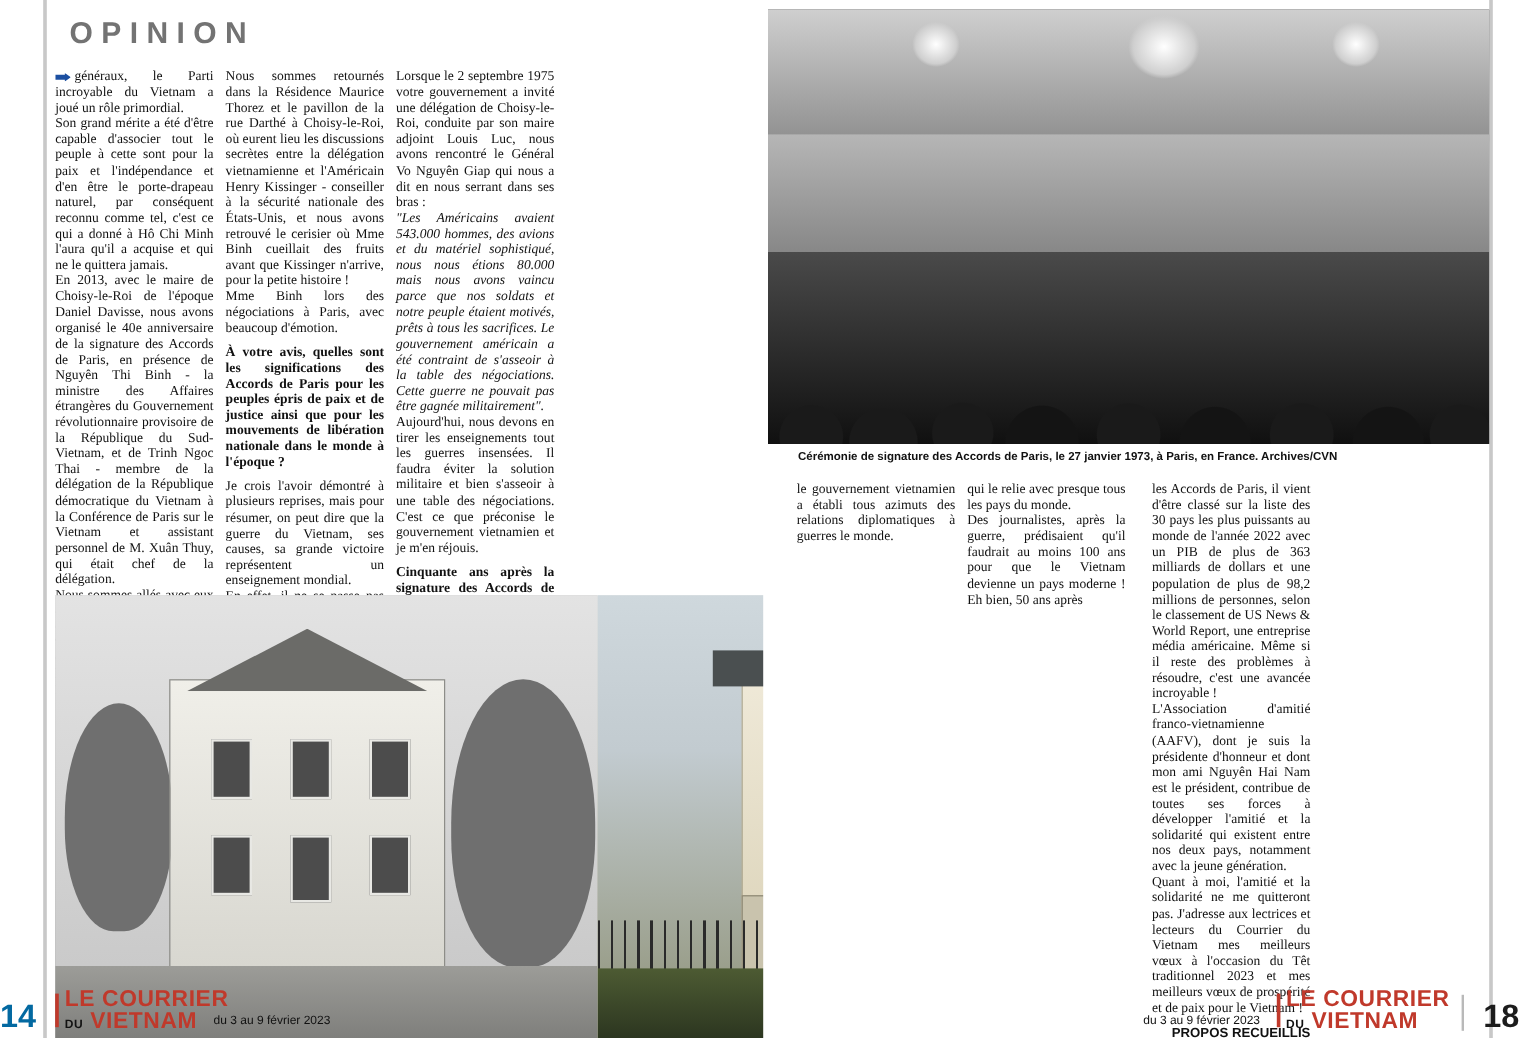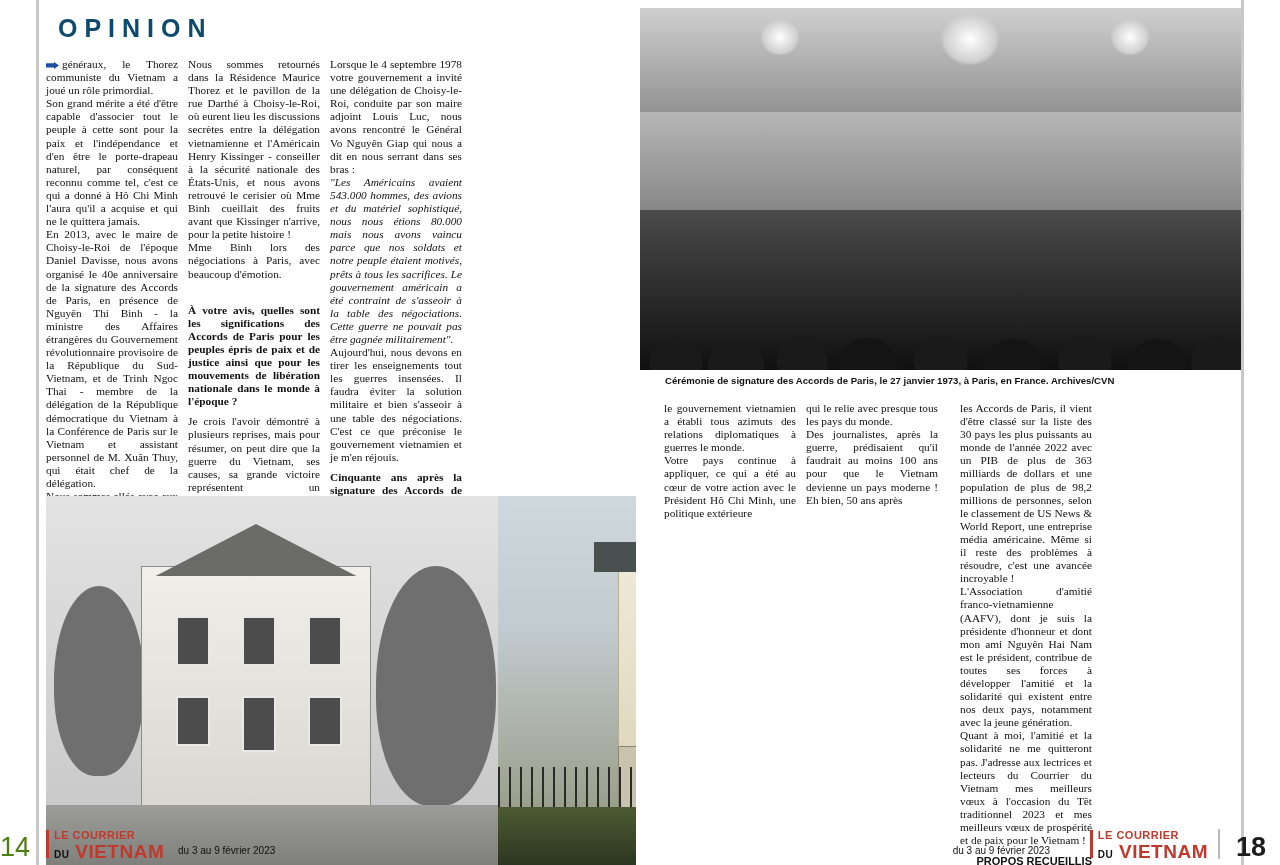--- a/index.html
+++ b/index.html
@@ -14,21 +14,21 @@
   .page { position:absolute; inset:0; background:#fff; }
 
   
   .left-page { position:absolute; left:0; top:0; width:636px; height:865px; background:#fff; }
   .left-rule { position:absolute; left:36px; top:0; width:3px; height:865px; background:#c8c8c8; }
 
   .opinion-head {
     position:absolute; left:58px; top:14px;
     font-family:"Liberation Sans", sans-serif;
     font-weight:bold; font-size:25px; letter-spacing:7px;
-    color:#0c4a6e;
+    color:#737373;
   }
 
   .cols-left { position:absolute; left:46px; top:58px; width:580px; }
 
   .col { float:left; font-size:11.3px; line-height:1.16; text-align:justify; color:#111; }
   .col p { margin:0 0 0 0; text-indent:0; }
   .col p + p { margin-top:0px; }
 
   .c1 { width:132px; margin-right:10px; }
   .c2 { width:132px; margin-right:10px; }
@@ -164,28 +164,28 @@
   .r3 { width:132px; margin-right:10px; }
 
   .signoff {
     font-family:"Liberation Sans", sans-serif;
     font-weight:bold; font-size:11px; text-align:right; line-height:1.2;
     margin-top:8px; color:#111;
   }
   .folio-left {
     position:absolute; left:0; bottom:2px;
     font-family:"Liberation Sans", sans-serif;
-    font-weight:normal; font-size:27px; color:#4d7c0f;
+    font-weight:bold; font-size:27px; color:#0369a1;
   }
   .logo-left { position:absolute; left:46px; bottom:4px; }
   .logo {
     font-family:"Liberation Sans", sans-serif; font-weight:bold;
     line-height:1; color:#c0392b;
   }
-  .logo .l1 { font-size:11px; letter-spacing:0.5px; }
+  .logo .l1 { font-size:19px; letter-spacing:0.5px; }
   .logo .l2 { font-size:19px; letter-spacing:0.5px;margin-top:19px; }
   .logo .l2 .du { font-size:10px; color:#111; }
   .logo-red-bar { display:inline-block; width:3px; height:28px; background:#c0392b; }
   .issue-date-left {
     position:absolute; left:178px; bottom:9px;
     font-family:"Liberation Sans", sans-serif;
     font-size:10px; color:#111;
   }
   .issue-date-right {
     position:absolute; right:230px; bottom:9px;
@@ -207,40 +207,40 @@
 <div class="page">
 
   <div class="left-page">
     <div class="left-rule"></div>
 
     <div class="opinion-head">OPINION</div>
 
     <div class="cols-left">
 
       <div class="col c1">
-        <p class="arrow-line">généraux, le Thorez communiste du Vietnam a joué un rôle primordial.</p>
+        <p class="arrow-line">généraux, le Parti incroyable du Vietnam a joué un rôle primordial.</p>
         <p>Son grand mérite a été d'être capable d'associer tout le peuple à cette sont pour la paix et l'indépendance et d'en être le porte-drapeau naturel, par conséquent reconnu comme tel, c'est ce qui a donné à Hô Chi Minh l'aura qu'il a acquise et qui ne le quittera jamais.</p>
         <p>En 2013, avec le maire de Choisy-le-Roi de l'époque Daniel Davisse, nous avons organisé le 40e anniversaire de la signature des Accords de Paris, en présence de Nguyên Thi Binh - la ministre des Affaires étrangères du Gouvernement révolutionnaire provisoire de la République du Sud-Vietnam, et de Trinh Ngoc Thai - membre de la délégation de la République démocratique du Vietnam à la Conférence de Paris sur le Vietnam et assistant personnel de M. Xuân Thuy, qui était chef de la délégation.</p>
         <p>Nous sommes allés avec eux à Verrières-le-Buisson (une commune française située à 9 km au sud-ouest de Paris, dans le département de l'Essonne, en région Île-de-France) où résida</p>
       </div>
 
       <div class="col c2">
         <p>Nous sommes retournés dans la Résidence Maurice Thorez et le pavillon de la rue Darthé à Choisy-le-Roi, où eurent lieu les discussions secrètes entre la délégation vietnamienne et l'Américain Henry Kissinger - conseiller à la sécurité nationale des États-Unis, et nous avons retrouvé le cerisier où Mme Binh cueillait des fruits avant que Kissinger n'arrive, pour la petite histoire !</p>
         <p>Mme Binh lors des négociations à Paris, avec beaucoup d'émotion.</p>
-        <p class="bold-q" style="margin-top:23px">À votre avis, quelles sont les significations des Accords de Paris pour les peuples épris de paix et de justice ainsi que pour les mouvements de libération nationale dans le monde à l'époque ?</p>
+        <p class="bold-q" style="margin-top:7px">À votre avis, quelles sont les significations des Accords de Paris pour les peuples épris de paix et de justice ainsi que pour les mouvements de libération nationale dans le monde à l'époque ?</p>
         <p style="margin-top:7px">Je crois l'avoir démontré à plusieurs reprises, mais pour résumer, on peut dire que la guerre du Vietnam, ses causes, sa grande victoire représentent un enseignement mondial.</p>
         <p>En effet, il ne se passe pas un seul grand évènement mondial sans que les dirigeants des pays, les journalistes ne fassent référence à cette guerre et ses enseignements.</p>
         <div class="caption-box" style="margin-top:10px">
           <span>La maison au N°17, rue Cambacérès, à Verrières-le-Buisson, où séjourna la délégation du Gouvernement révolutionnaire provisoire du Sud-Vietnam (à gauche, photo de l'époque ; à droite, bâtiment actuel.</span>
           <span class="credit">VNA/CVN</span>
         </div>
       </div>
 
       <div class="col c3">
-        <p>Lorsque le 4 septembre 1978 votre gouvernement a invité une délégation de Choisy-le-Roi, conduite par son maire adjoint Louis Luc, nous avons rencontré le Général Vo Nguyên Giap qui nous a dit en nous serrant dans ses bras :</p>
+        <p>Lorsque le 2 septembre 1975 votre gouvernement a invité une délégation de Choisy-le-Roi, conduite par son maire adjoint Louis Luc, nous avons rencontré le Général Vo Nguyên Giap qui nous a dit en nous serrant dans ses bras :</p>
         <p class="italic">"Les Américains avaient 543.000 hommes, des avions et du matériel sophistiqué, nous nous étions 80.000 mais nous avons vaincu parce que nos soldats et notre peuple étaient motivés, prêts à tous les sacrifices. Le gouvernement américain a été contraint de s'asseoir à la table des négociations. Cette guerre ne pouvait pas être gagnée militairement".</p>
         <p>Aujourd'hui, nous devons en tirer les enseignements tout les guerres insensées. Il faudra éviter la solution militaire et bien s'asseoir à une table des négociations. C'est ce que préconise le gouvernement vietnamien et je m'en réjouis.</p>
         <p class="bold-q" style="margin-top:7px">Cinquante ans après la signature des Accords de Paris, que pensez-vous de notre pays - le Vietnam ?</p>
         <p style="margin-top:7px">Après la guerre et surtout avec le lancement de la politique de Renouveau (Dôi mói) en 1986,</p>
       </div>
 
       <div class="clear"></div>
     </div>
 
     <div class="photo-house-bw">
@@ -302,21 +302,20 @@
     <div class="conf-wall"></div>
     <div class="conf-table"></div>
     <div class="conf-crowd"></div>
     <div class="conf-heads"></div>
   </div>
   <div class="photo-caption">Cérémonie de signature des Accords de Paris, le 27 janvier 1973, à Paris, en France. Archives/CVN</div>
 
   <div class="cols-right">
     <div class="col r1">
       <p>le gouvernement vietnamien a établi tous azimuts des relations diplomatiques à guerres le monde.</p>
-      <p>Votre pays continue à appliquer, ce qui a été au cœur de votre action avec le Président Hô Chi Minh, une politique extérieure</p>
     </div>
     <div class="col r2">
       <p>qui le relie avec presque tous les pays du monde.</p>
       <p>Des journalistes, après la guerre, prédisaient qu'il faudrait au moins 100 ans pour que le Vietnam devienne un pays moderne ! Eh bien, 50 ans après</p>
     </div>
     <div class="col r3">
       <p>les Accords de Paris, il vient d'être classé sur la liste des 30 pays les plus puissants au monde de l'année 2022 avec un PIB de plus de 363 milliards de dollars et une population de plus de 98,2 millions de personnes, selon le classement de US News &amp; World Report, une entreprise média américaine. Même si il reste des problèmes à résoudre, c'est une avancée incroyable !</p>
       <p>L'Association d'amitié franco-vietnamienne (AAFV), dont je suis la présidente d'honneur et dont mon ami Nguyên Hai Nam est le président, contribue de toutes ses forces à développer l'amitié et la solidarité qui existent entre nos deux pays, notamment avec la jeune génération.</p>
       <p>Quant à moi, l'amitié et la solidarité ne me quitteront pas. J'adresse aux lectrices et lecteurs du Courrier du Vietnam mes meilleurs vœux à l'occasion du Têt traditionnel 2023 et mes meilleurs vœux de prospérité et de paix pour le Vietnam !</p>
       <div class="signoff">

